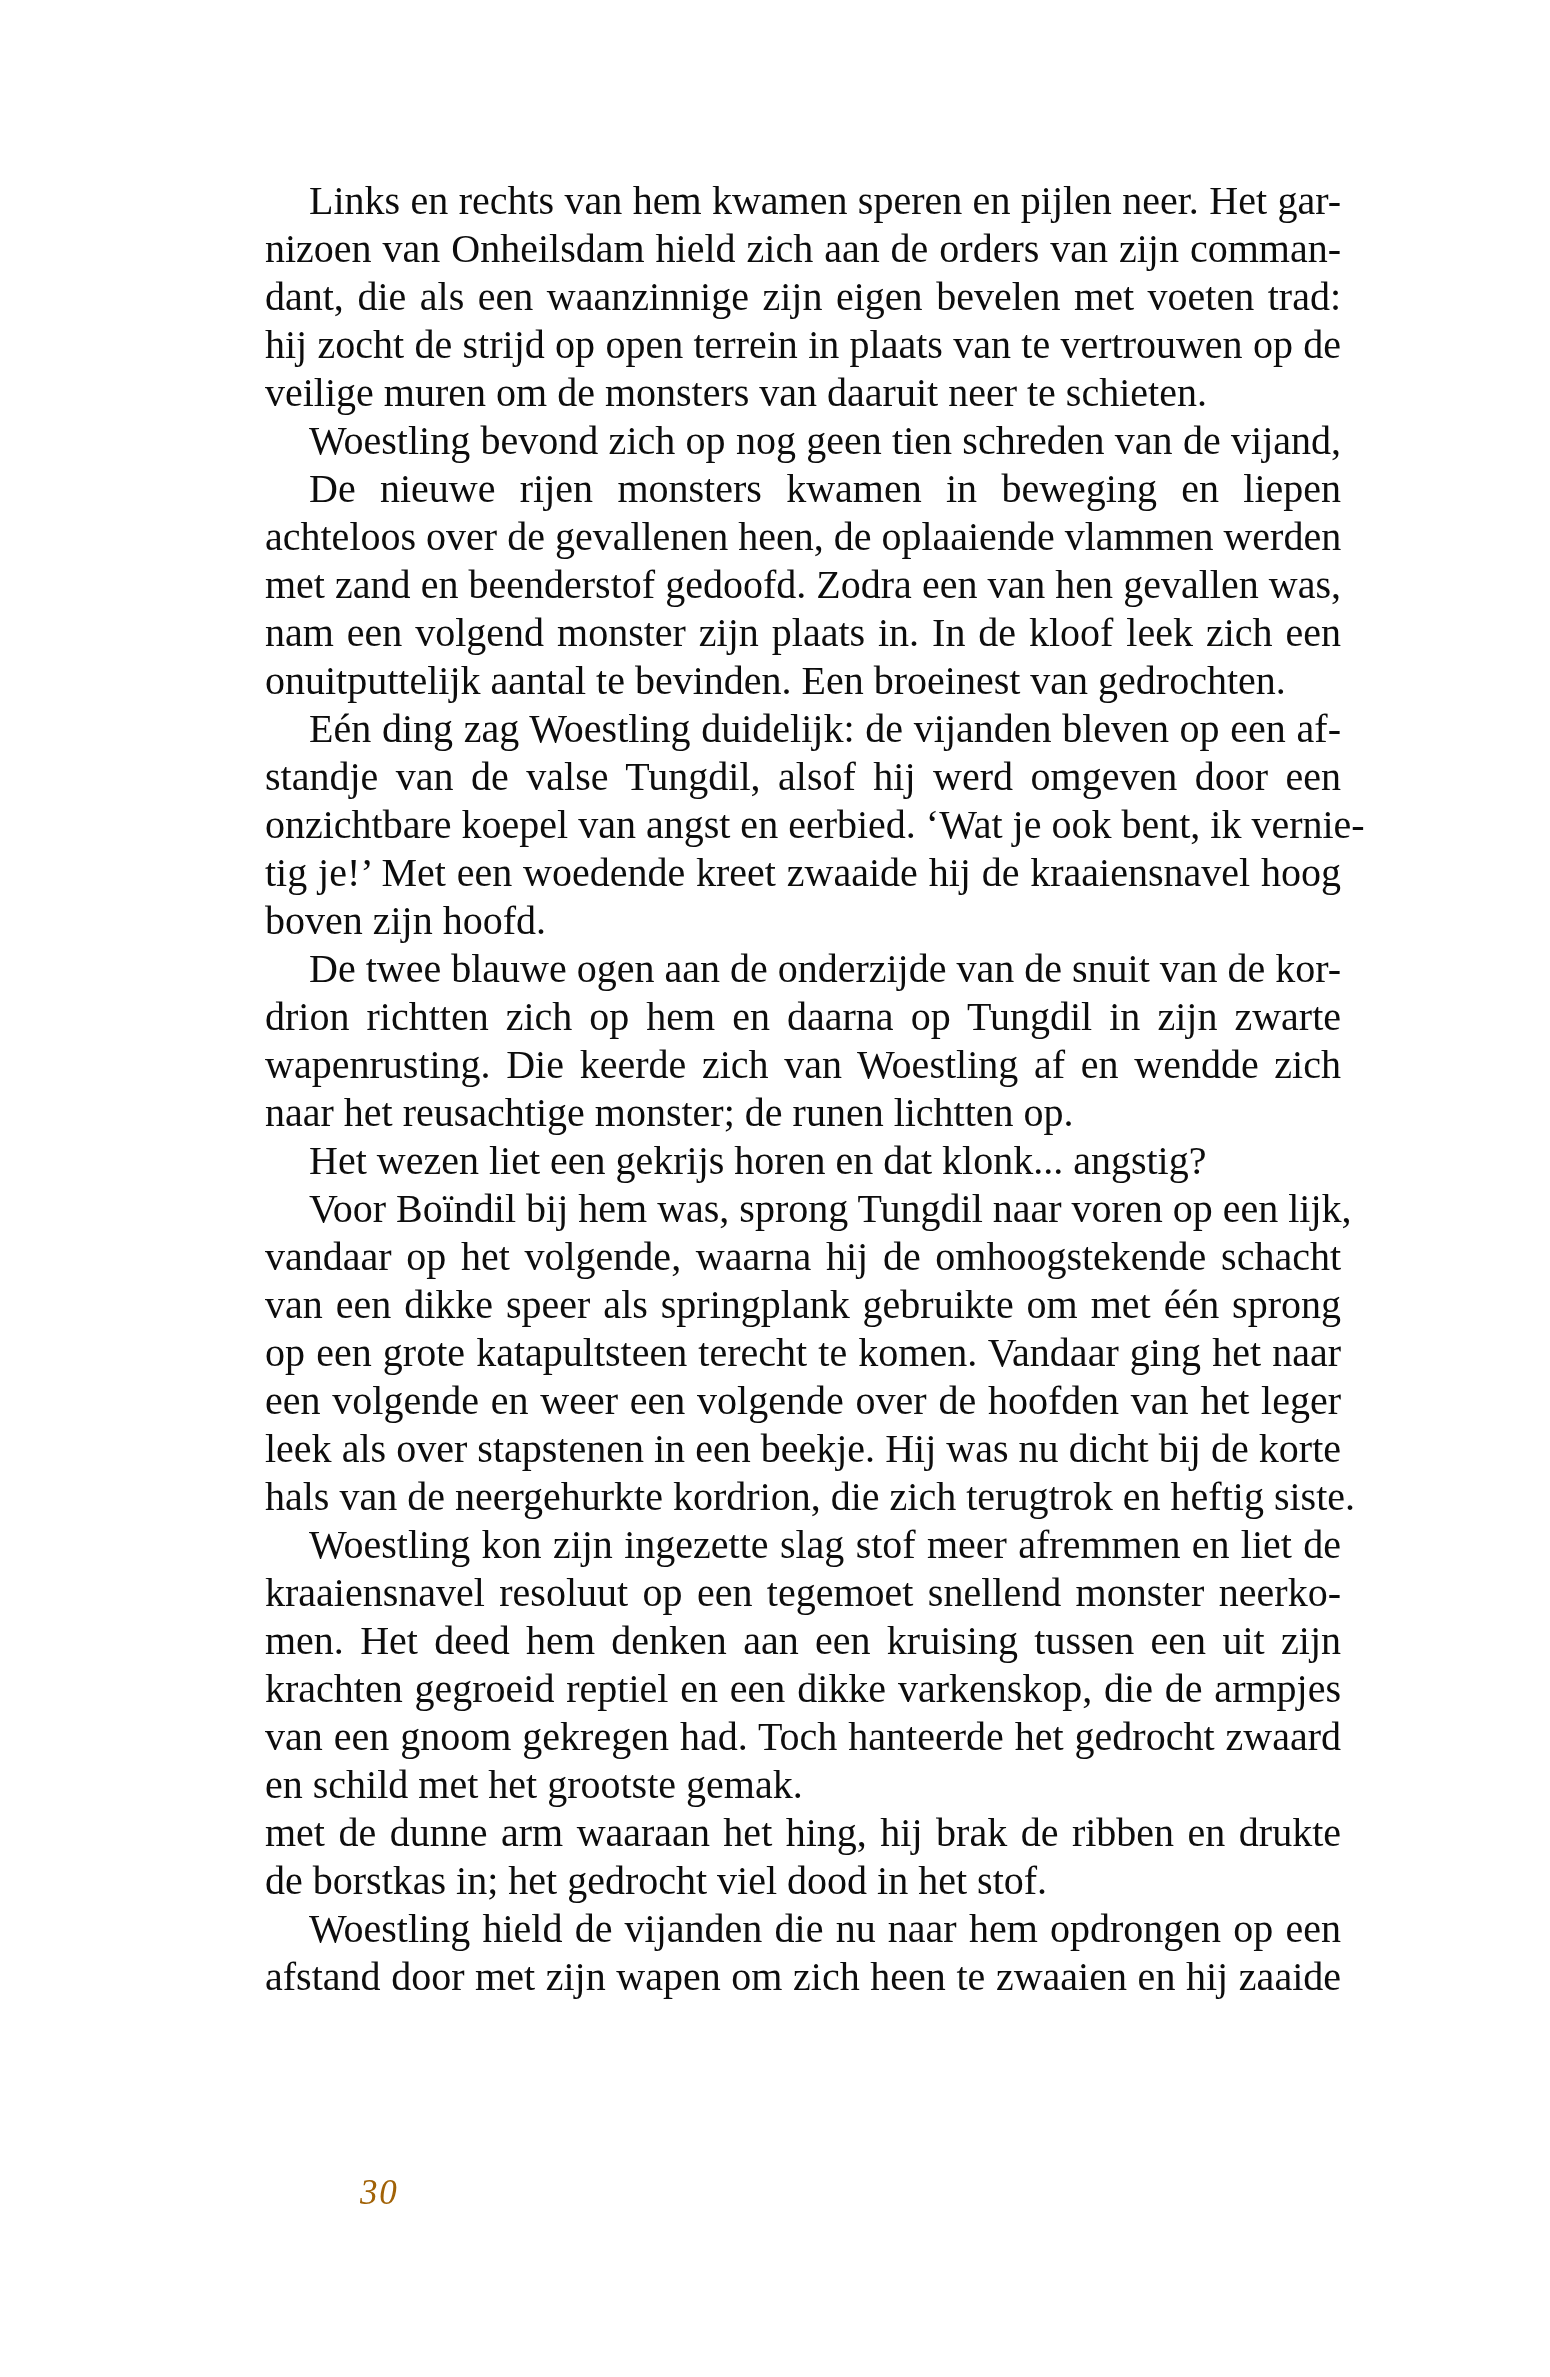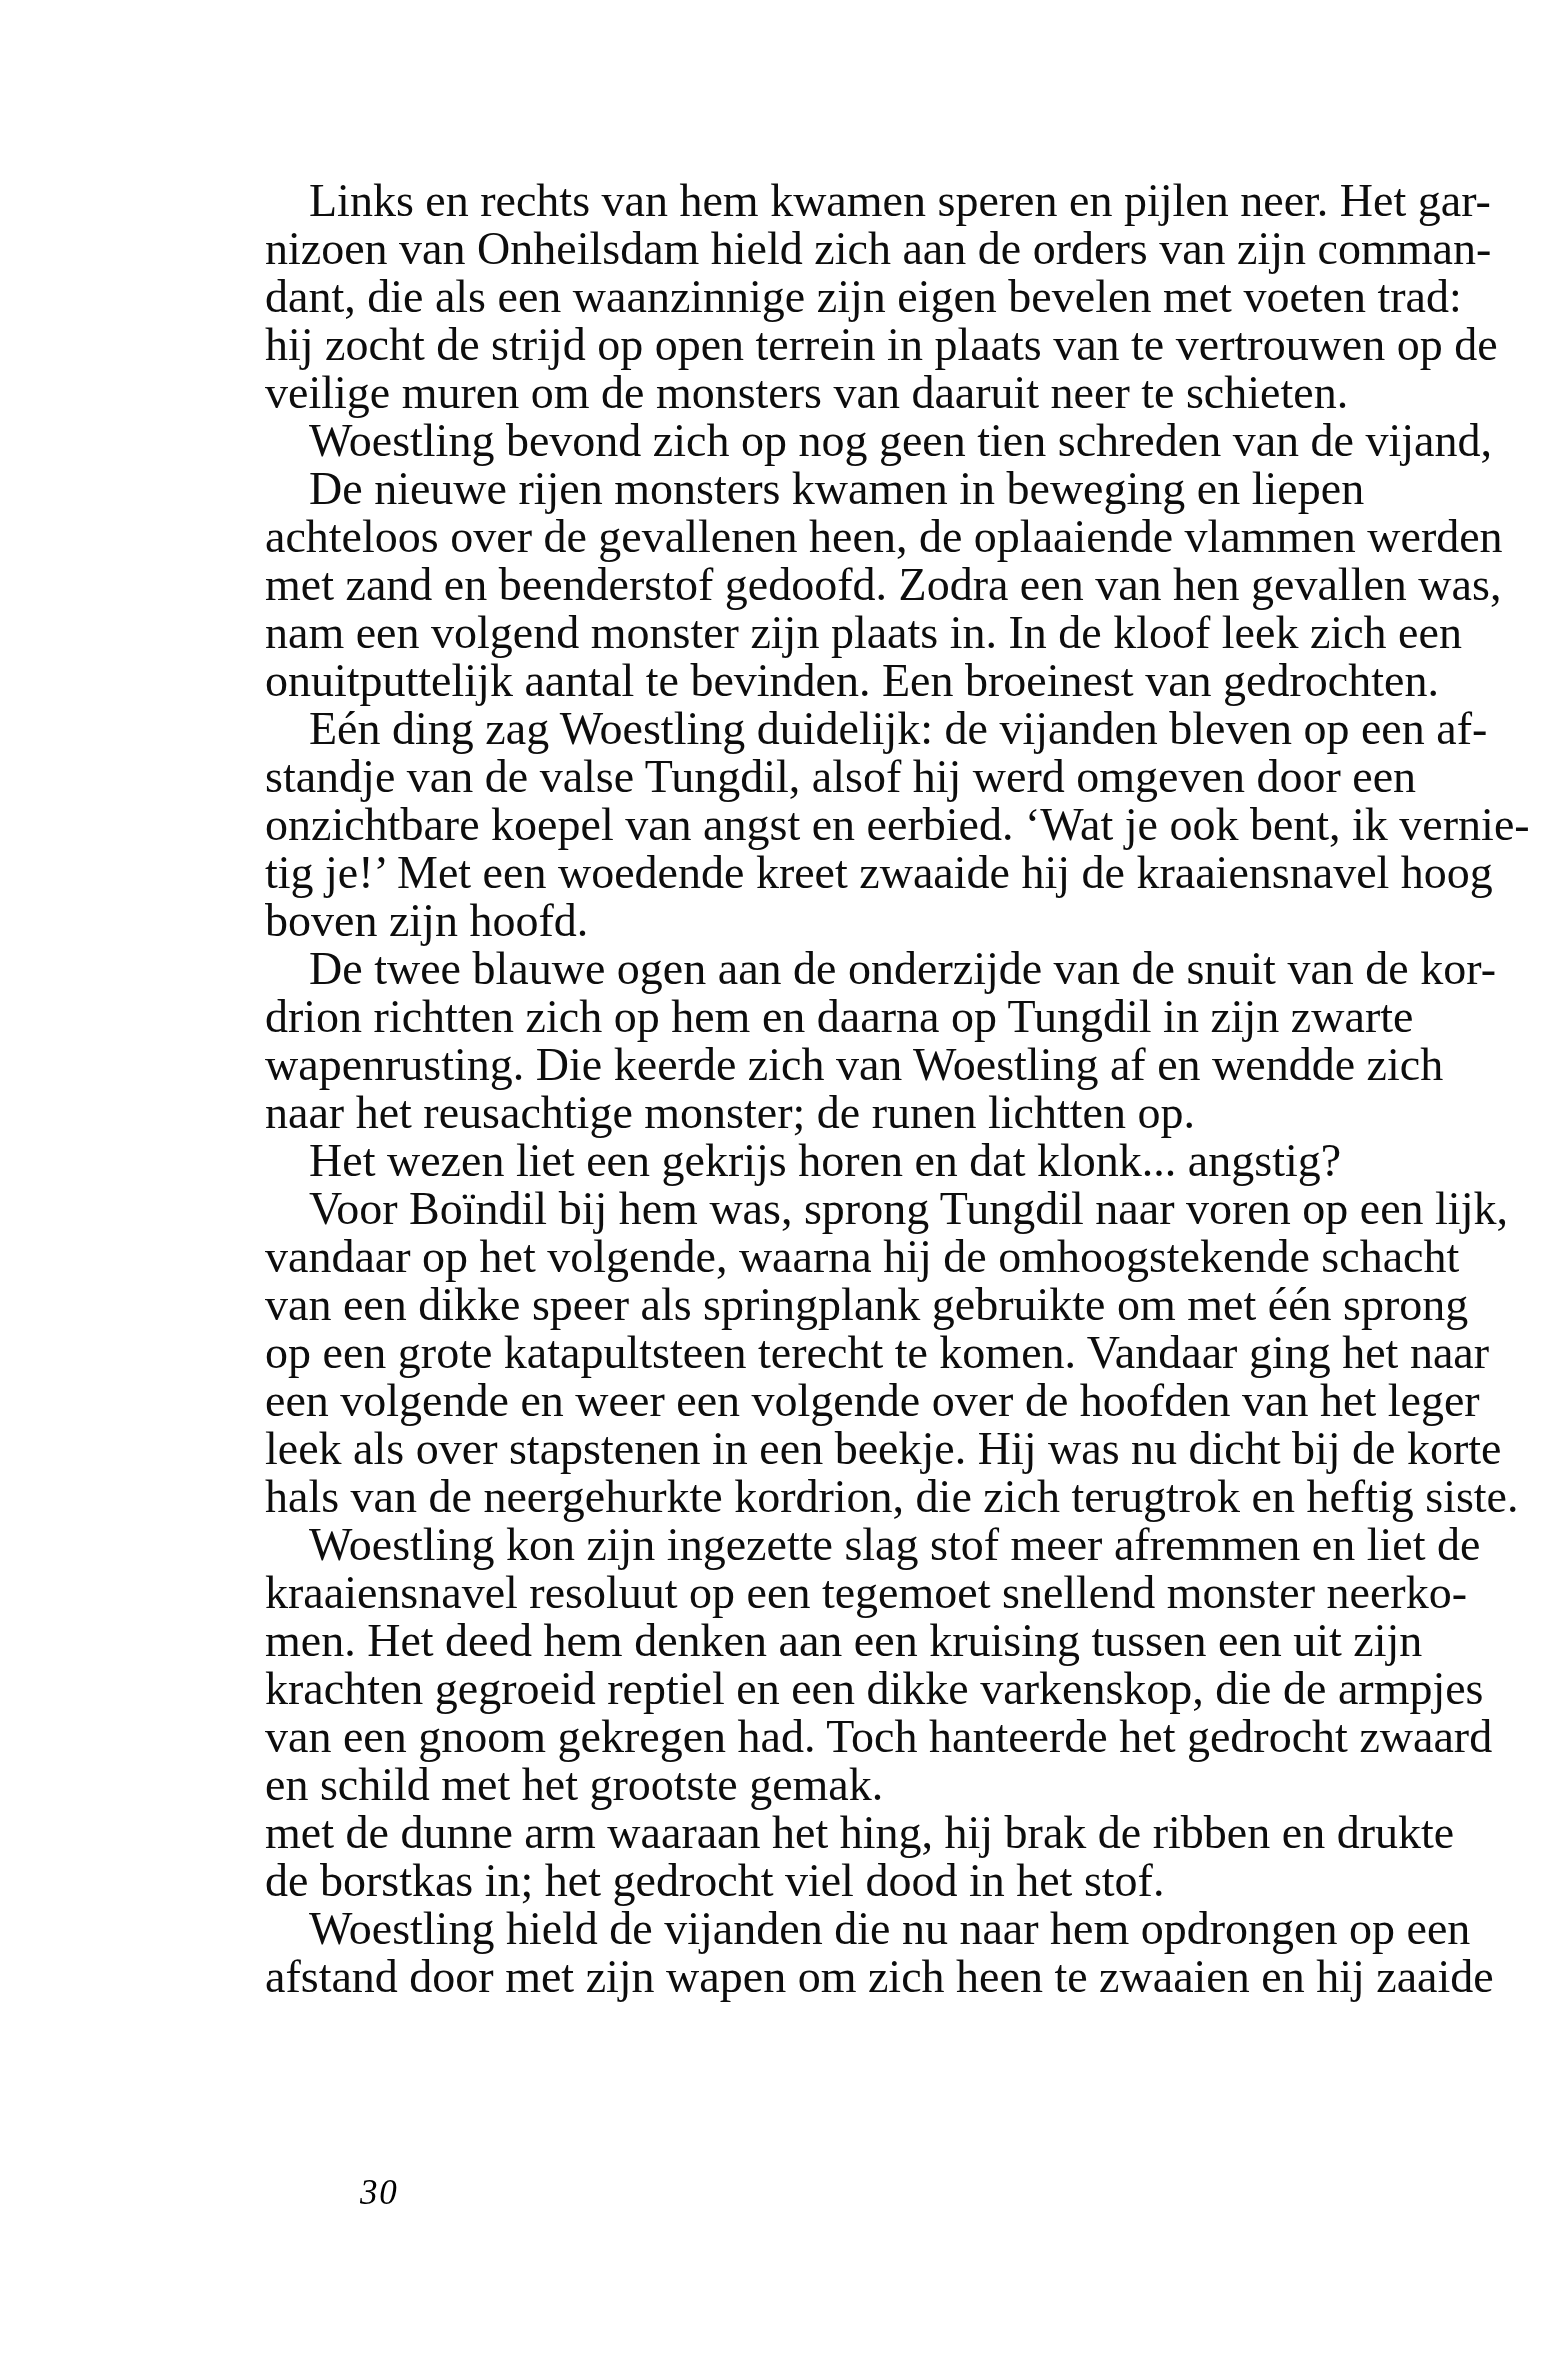--- a/index.html
+++ b/index.html
@@ -14,21 +14,21 @@
     background: #ffffff;
     overflow: hidden;
     font-family: "Liberation Serif", "DejaVu Serif", serif;
     color: #0d0d0d;
   }
   .text-block {
     position: absolute;
     left: 265px;
     top: 177px;
     width: 1076px;
-    font-size: 46px;
+    font-size: 40px;
   }
   .paragraph {
     margin: 0;
     padding: 0;
   }
   .line {
     height: 48px;
     line-height: 48px;
     text-align: justify;
     text-align-last: justify;
@@ -41,21 +41,21 @@
     text-align: left;
     text-align-last: left;
   }
   .folio {
     position: absolute;
     left: 360px;
     top: 2172px;
     font-size: 35px;
     line-height: 42px;
     font-style: italic;
-    color: #000000;
+    color: #a16207;
     letter-spacing: 1.8px;
   }
 </style>
 </head>
 <body>
 
 <div class="page">
   <div class="text-block">
       <div class="paragraph">
         <div class="line first">Links en rechts van hem kwamen speren en pijlen neer. Het gar-</div>

